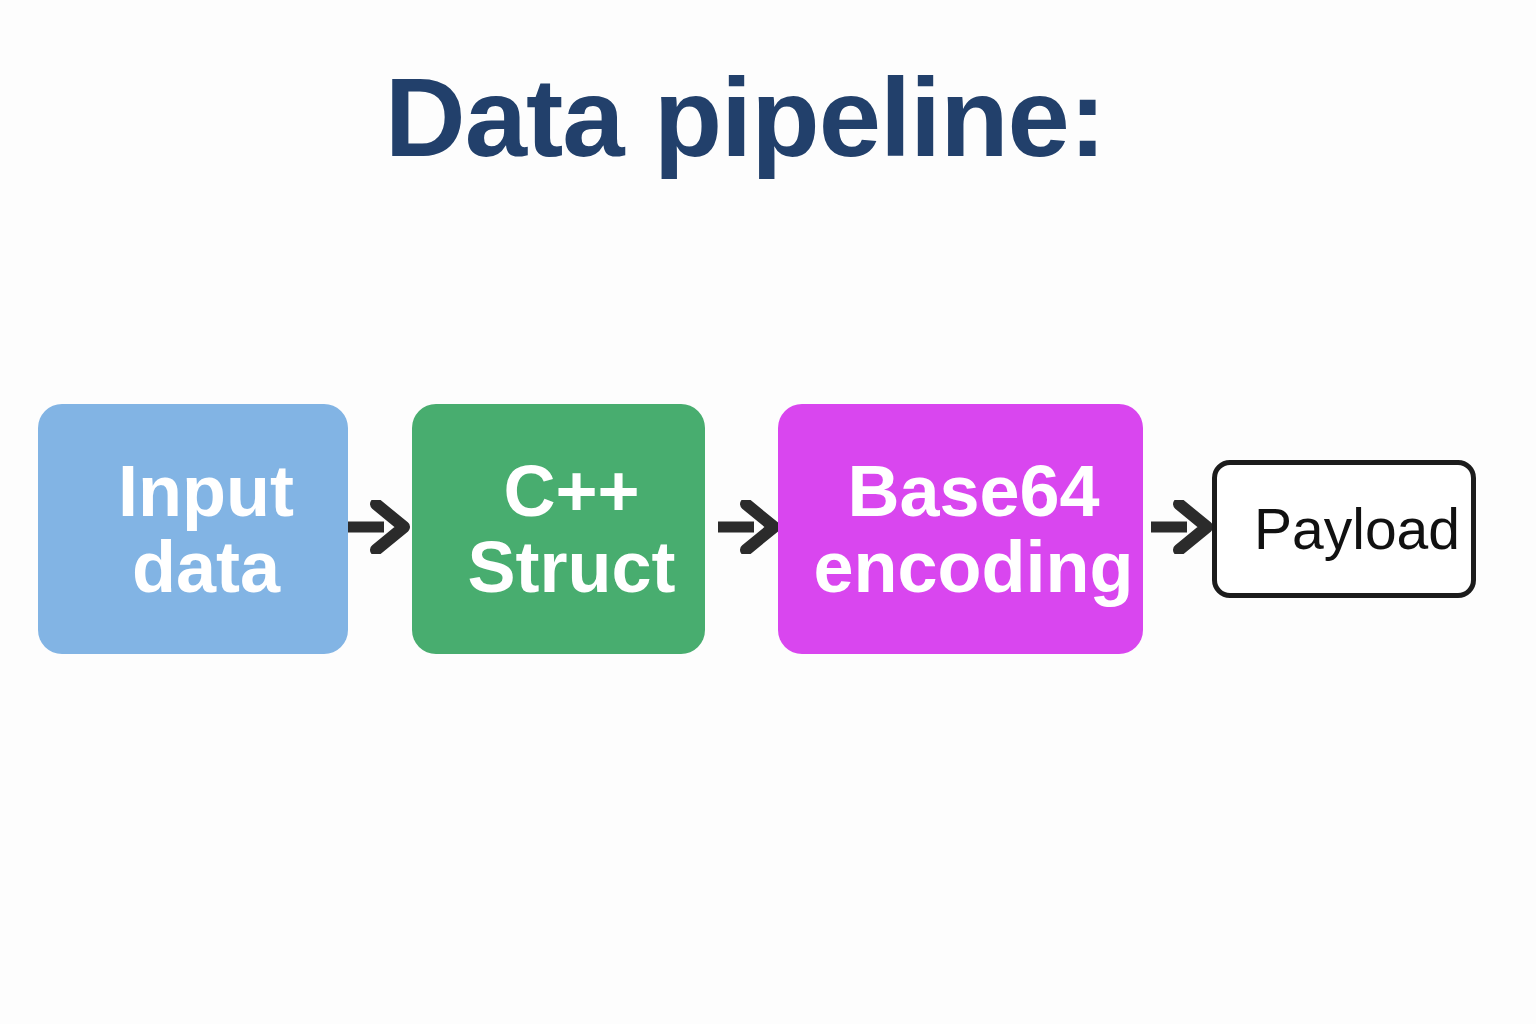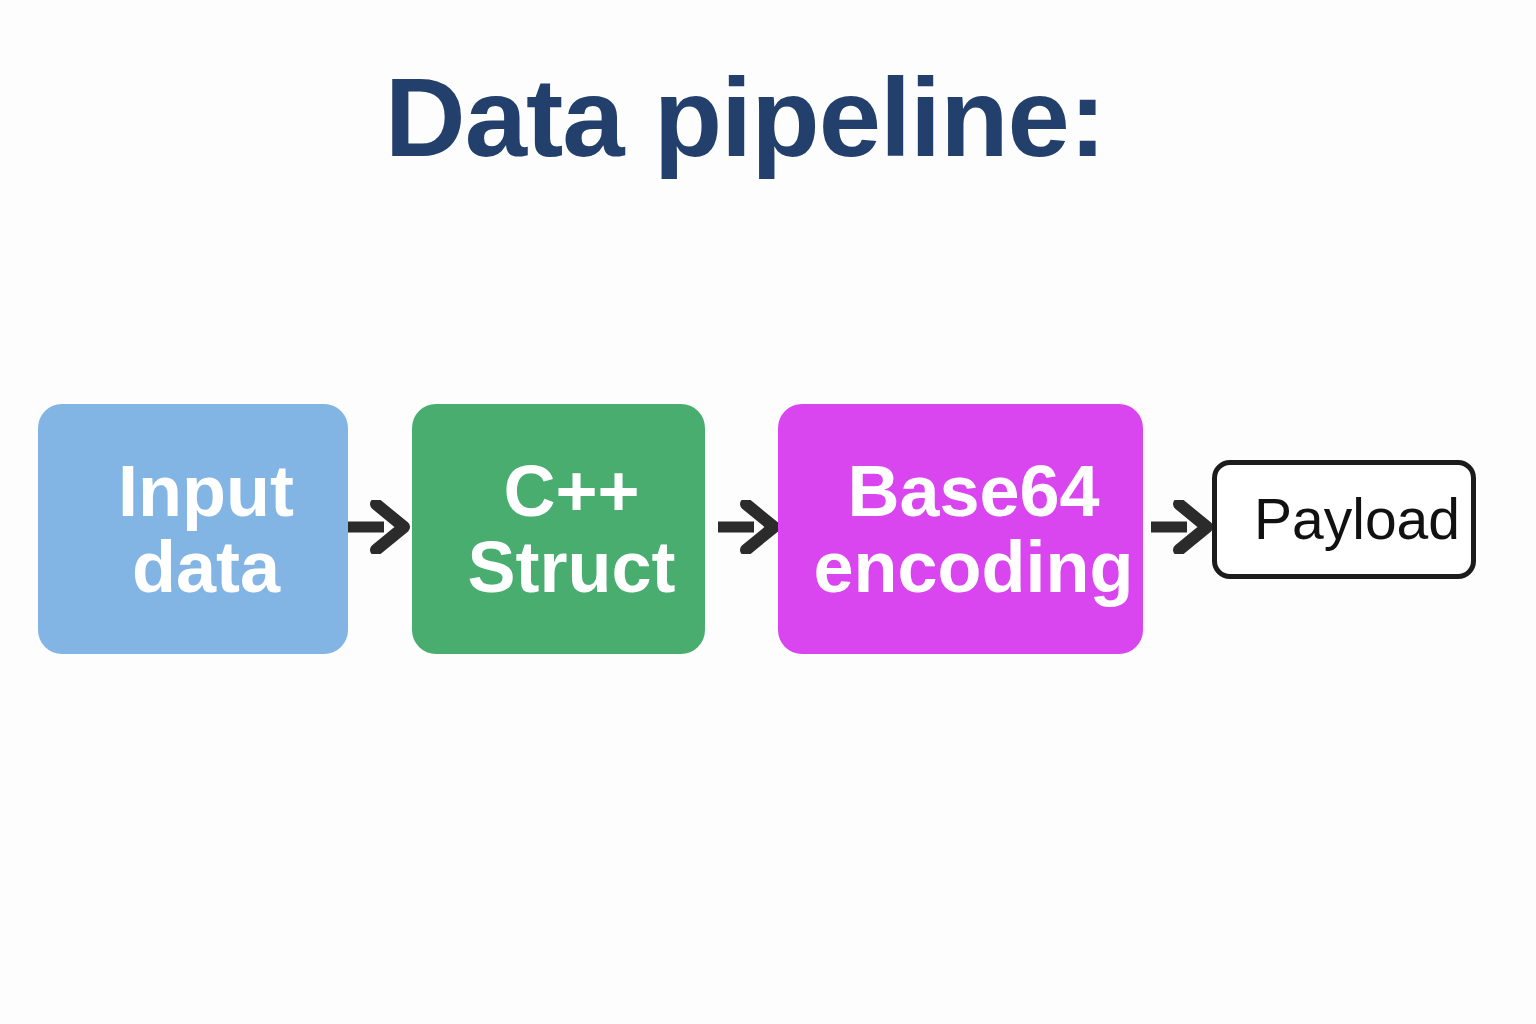--- a/index.html
+++ b/index.html
@@ -90,21 +90,21 @@
   }
   #node-base64-encoding .node-label {
     width: 380px; 
   }
 
   
   #node-payload {
     left: 1212px;
     top: 456px;
     width: 264px;
-    height: 119px;
+    height: 138px;
     border-radius: 18px;
     background: #ffffff;
     border: 5px solid #1c1c1c;
     color: #111111;
     font-size: 57px;
     font-weight: normal;
     justify-content: center;
   }
 
   

